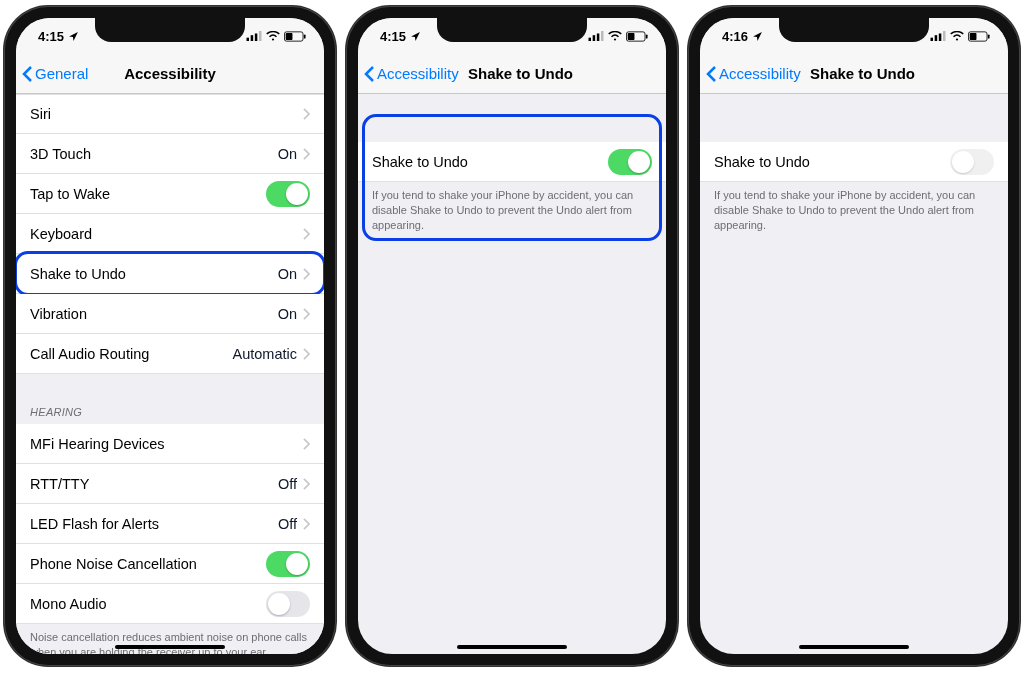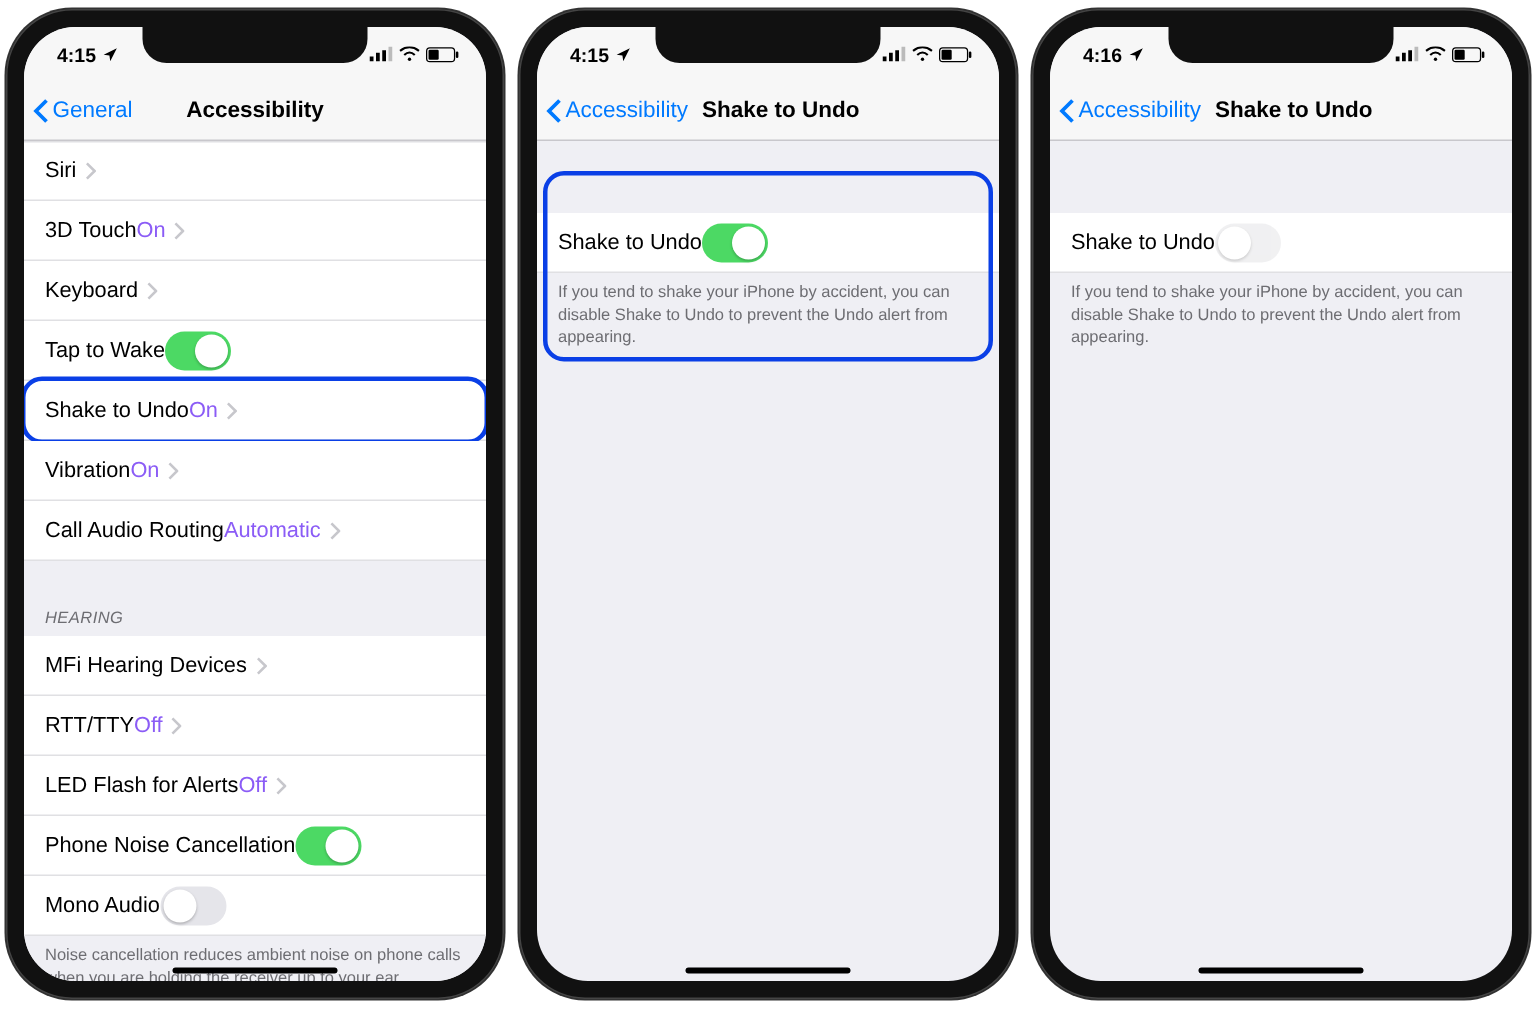--- a/index.html
+++ b/index.html
@@ -101,33 +101,34 @@
   .footer-text {
     font-size: 11px;
     color: #6d6d72;
     padding: 6px 14px 10px;
     line-height: 1.35;
   }
   .row {
     background: #fff;
     display: flex;
     align-items: center;
+    justify-content: space-between;
     padding: 12px 14px;
     height: 40px;
     border-bottom: 1px solid #e0e0e3;
     font-size: 14.5px;
     position:relative;
   }
   .row:first-child { border-top: 1px solid #e0e0e3; }
   .row-left { }
   .row-right {
     display: flex;
     align-items: center;
     gap: 6px;
-    color: #8b5cf6;
+    color: #0f172a;
     font-size: 14.5px;
   }
   .chevron {
     width: 7px; height: 12px;
   }
   .toggle {
     width: 44px; height: 26px;
     border-radius: 13px;
     position: relative;
     flex-shrink:0;
@@ -215,35 +216,35 @@
         <div class="row-left">3D Touch</div>
         <div class="row-right">
               <span>On</span>
               <svg class="chevron" viewBox="0 0 8 14">
                 <polyline points="1,1 7,7 1,13" fill="none" stroke="#c7c7cc" stroke-width="2"></polyline>
               </svg>
             </div>
       </div>
           <div class="row">
 
-        <div class="row-left">Keyboard</div>
-        <div class="row-right">
-              <span></span>
-              <svg class="chevron" viewBox="0 0 8 14">
-                <polyline points="1,1 7,7 1,13" fill="none" stroke="#c7c7cc" stroke-width="2"></polyline>
-              </svg>
-            </div>
-      </div>
-          <div class="row">
-
         <div class="row-left">Tap to Wake</div>
         <div class="row-right">
               <div class="toggle on">
                 <div class="knob"></div>
               </div>
+            </div>
+      </div>
+          <div class="row">
+
+        <div class="row-left">Keyboard</div>
+        <div class="row-right">
+              <span></span>
+              <svg class="chevron" viewBox="0 0 8 14">
+                <polyline points="1,1 7,7 1,13" fill="none" stroke="#c7c7cc" stroke-width="2"></polyline>
+              </svg>
             </div>
       </div>
           <div class="row">
         <div class="highlight" style="left:-2px;right:-2px;top:-3px;bottom:-3px;"></div>
         <div class="row-left">Shake to Undo</div>
         <div class="row-right">
               <span>On</span>
               <svg class="chevron" viewBox="0 0 8 14">
                 <polyline points="1,1 7,7 1,13" fill="none" stroke="#c7c7cc" stroke-width="2"></polyline>
               </svg>

